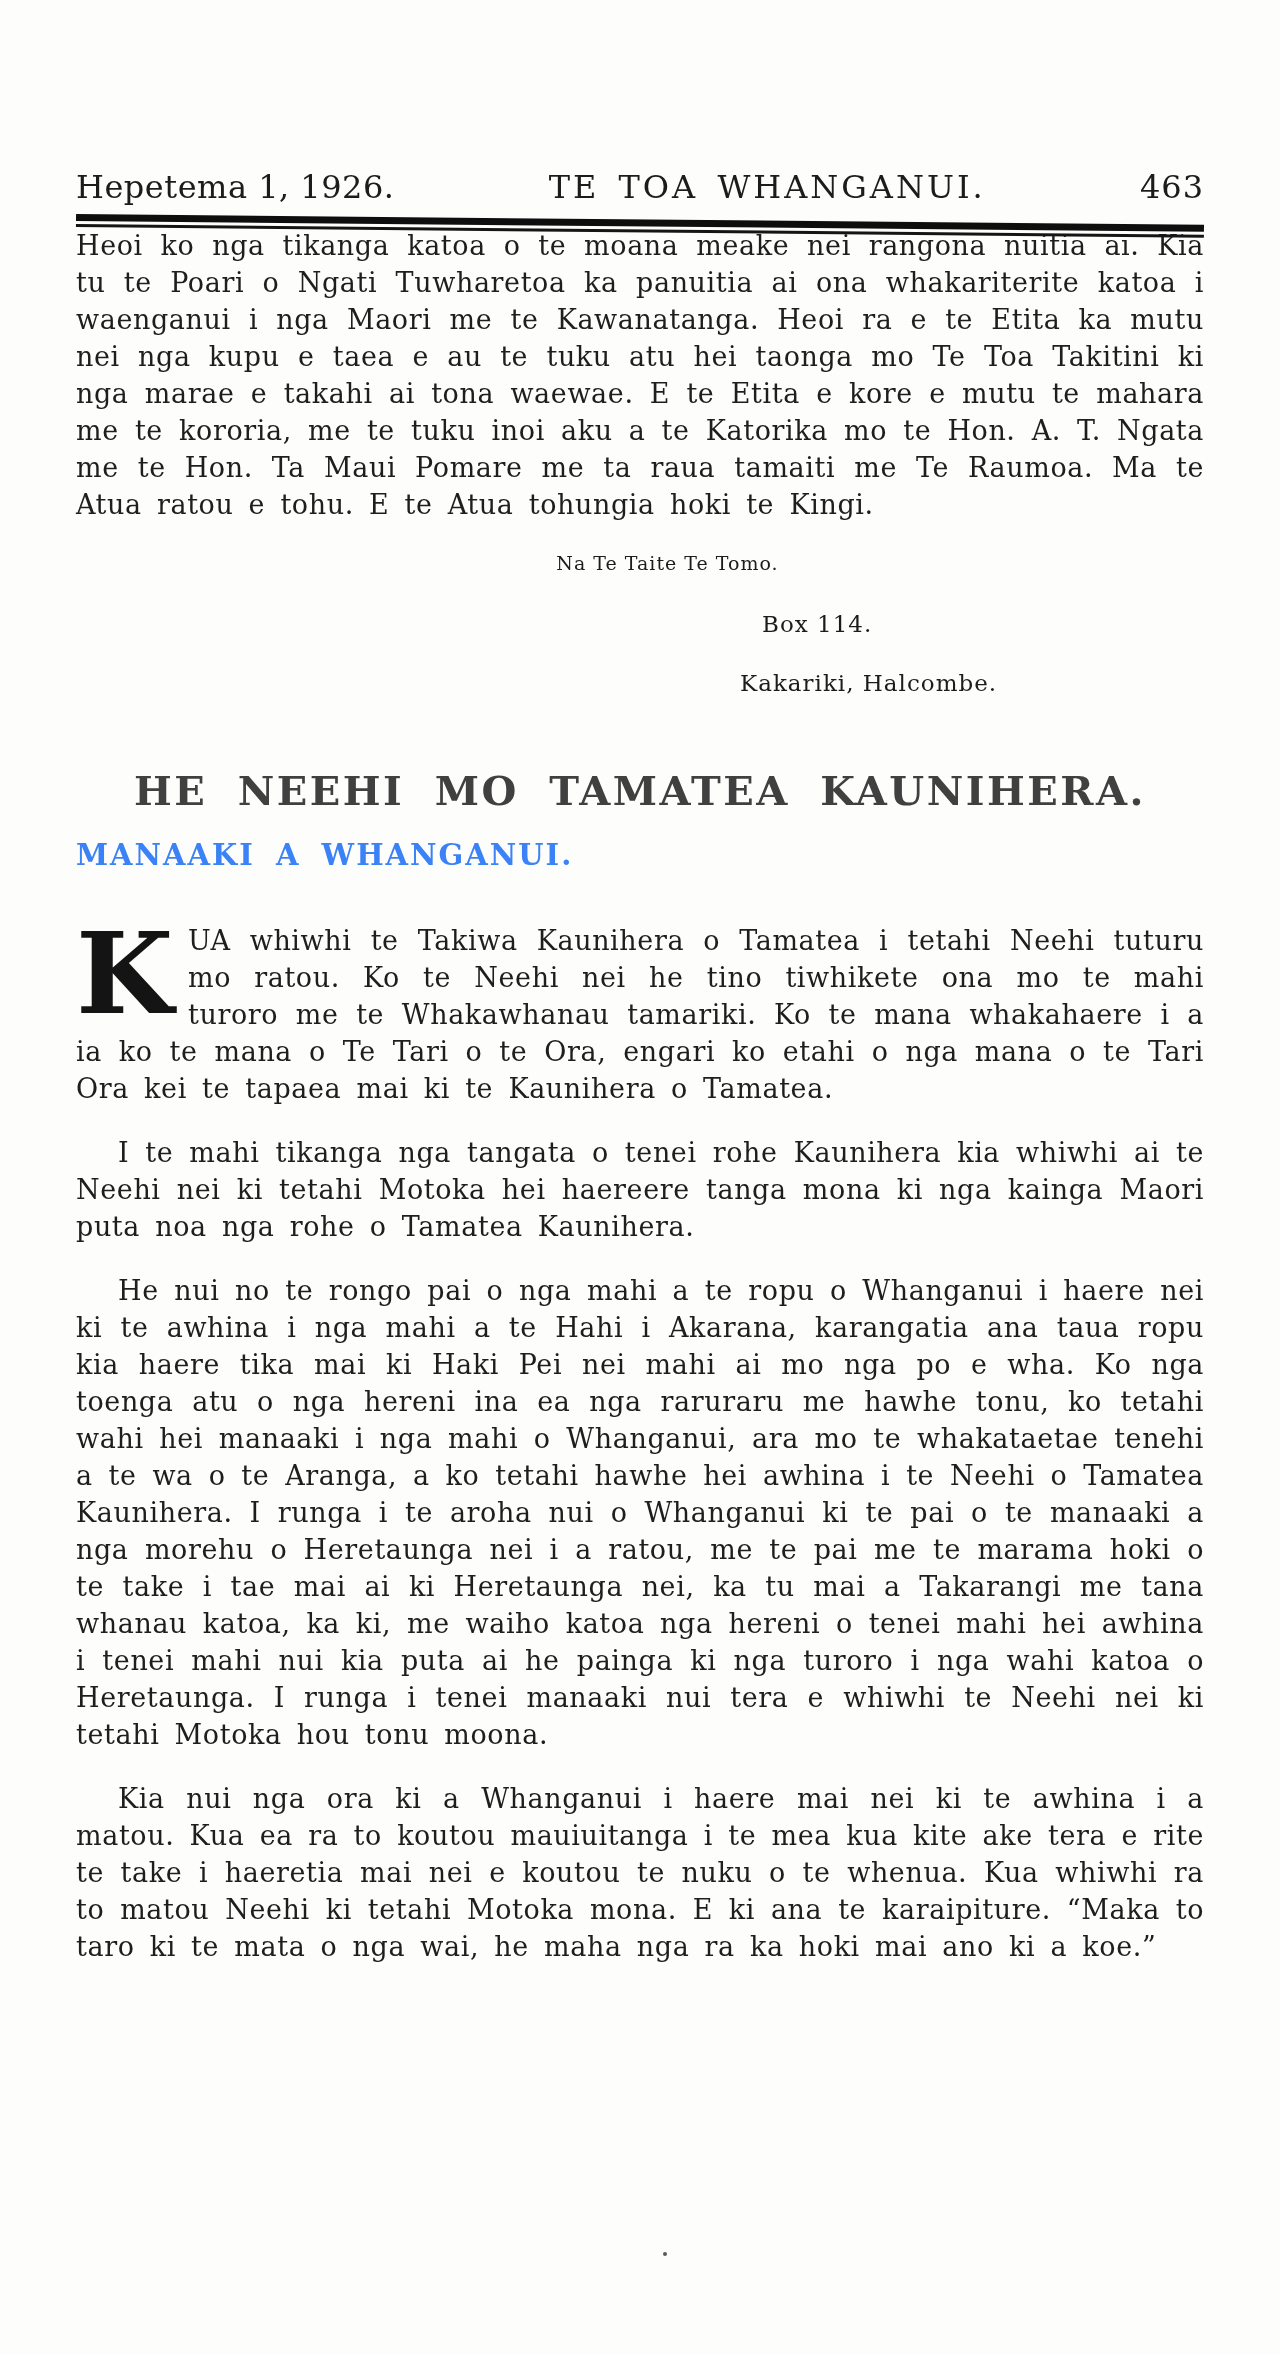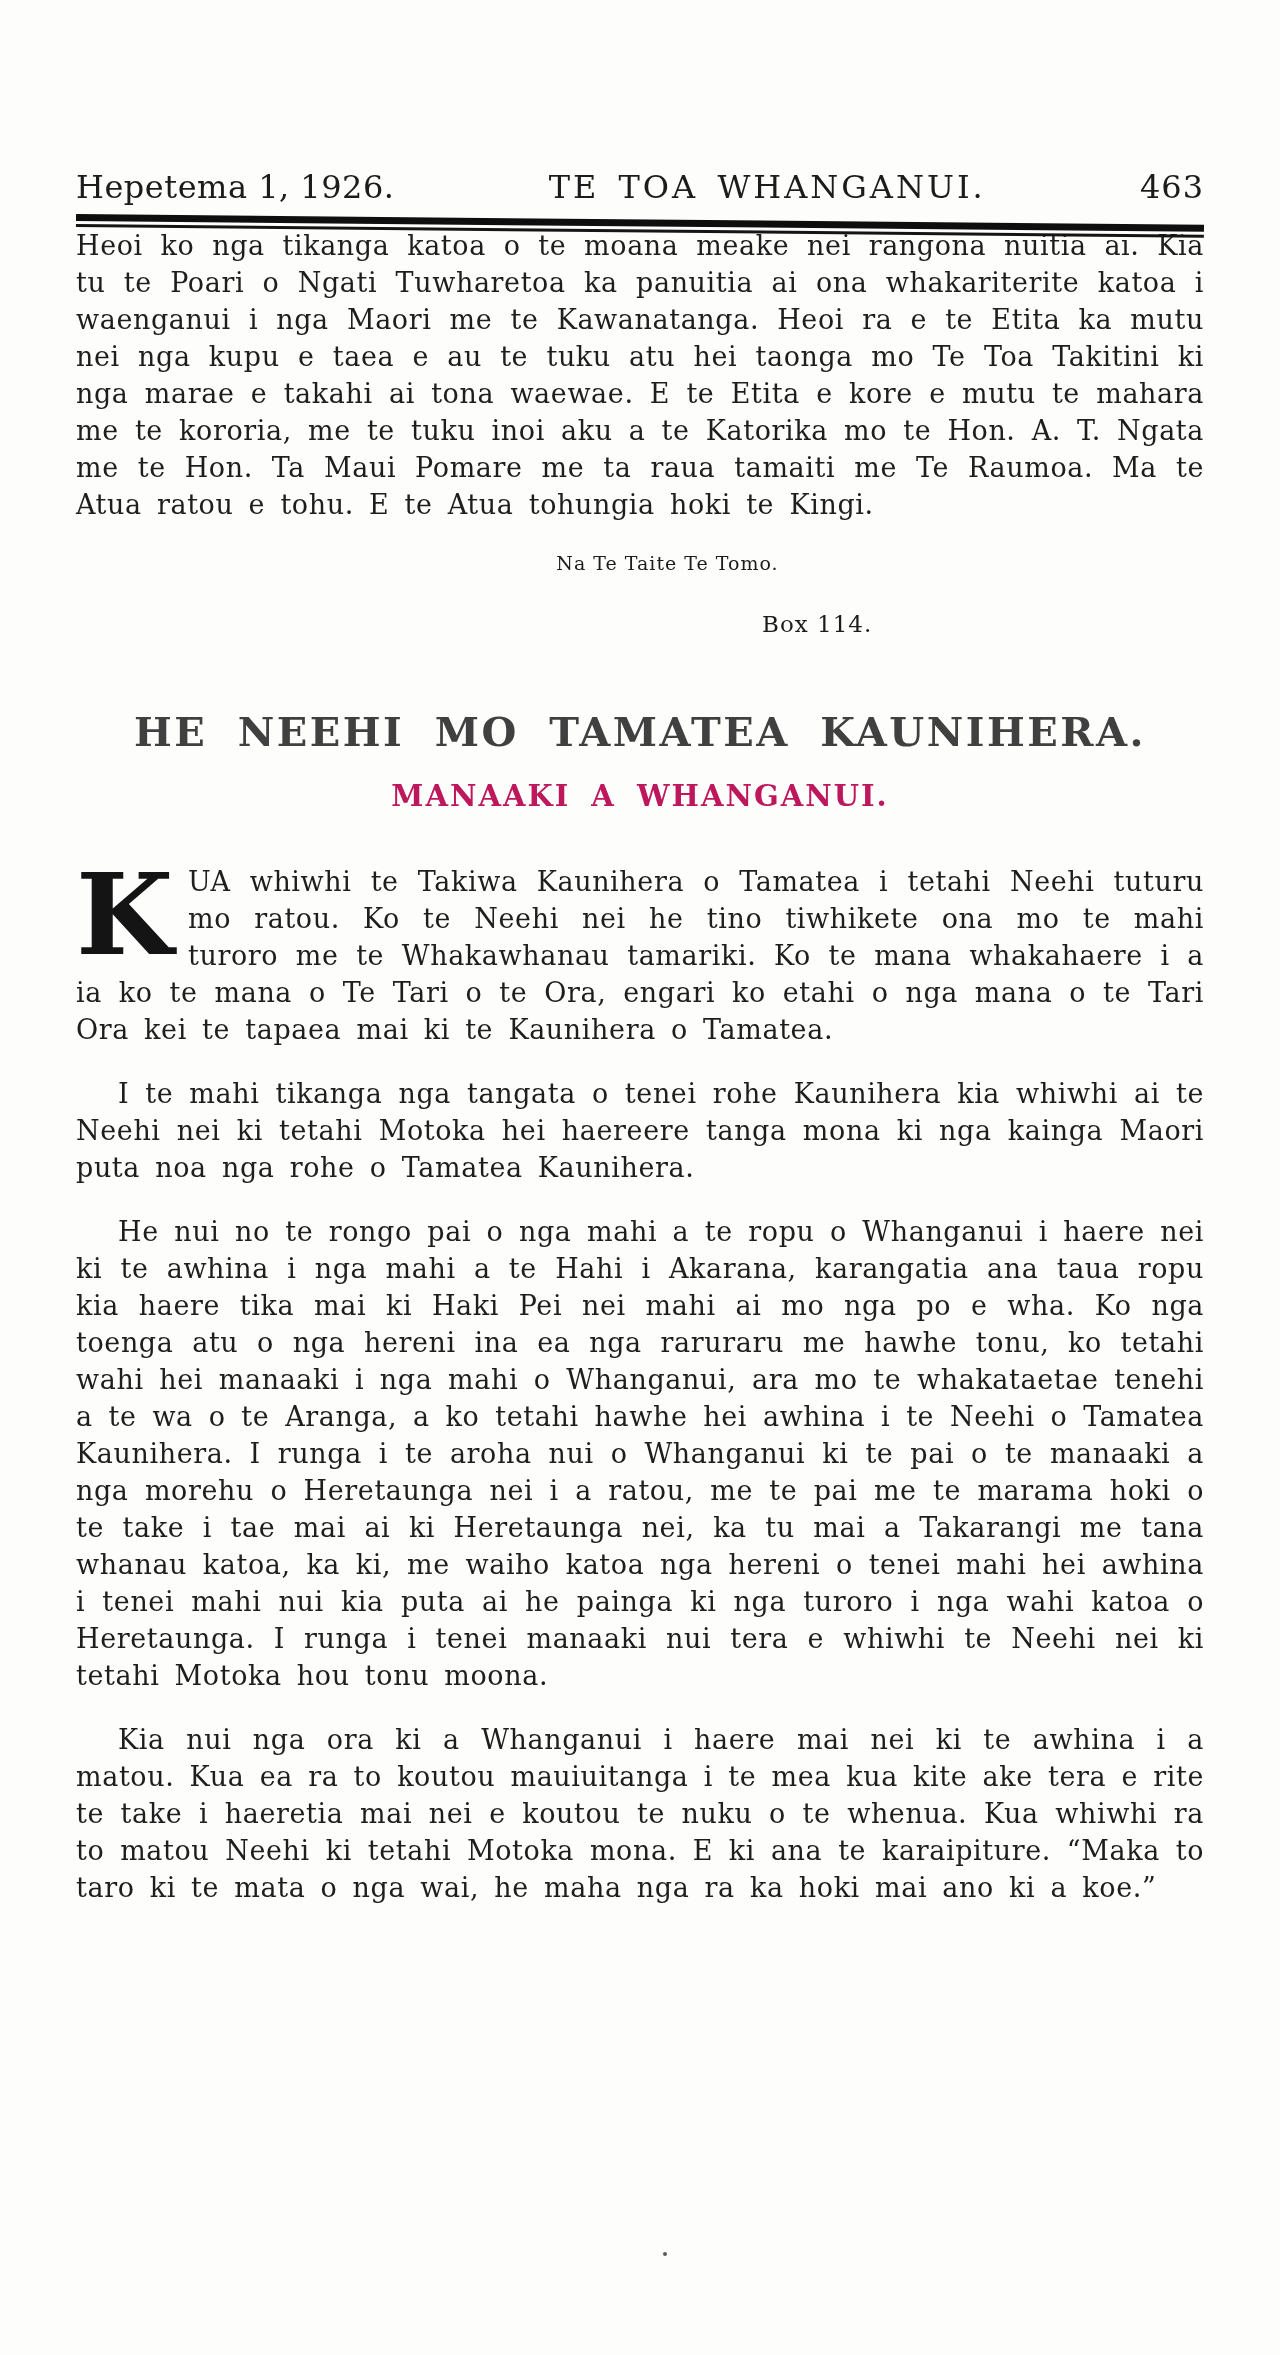--- a/index.html
+++ b/index.html
@@ -61,24 +61,23 @@
     text-align: center;
     letter-spacing: 2.5px;
     word-spacing: 14px;
     color: #404040;
   }
   .article-subtitle {
     margin: 24px 0 0 0;
     font-size: 29px;
     line-height: 34px;
     font-weight: bold;
-    text-align: center;
     letter-spacing: 2px;
     word-spacing: 9px;
-    color: #be185d;
+    color: #3b82f6;
   }
   .lead { margin-top: 50px; }
   .dropcap {
     float: left;
     font-size: 112px;
     line-height: 96px;
     font-weight: bold;
     margin: 4px 14px 0 0;
     color: #141414;
   }
@@ -102,20 +101,21 @@
     <span class="masthead">TE TOA WHANGANUI.</span>
     <span class="pageno">463</span>
   </div>
 
   <div class="rule"></div>
 
   <section>
     <p class="body-text letter-body">Heoi ko nga tikanga katoa o te moana meake nei rangona nuitia ai.  Kia tu te Poari o Ngati Tuwharetoa ka panuitia ai ona whakariterite katoa i waenganui i nga Maori me te Kawanatanga. Heoi ra e te Etita ka mutu nei nga kupu e taea e au te tuku atu hei taonga mo Te Toa Takitini ki nga marae e takahi ai tona waewae.  E te Etita e kore e mutu te mahara me te kororia, me te tuku inoi aku a te Katorika mo te Hon. A. T. Ngata me te Hon. Ta Maui Pomare me ta raua tamaiti me Te Raumoa.  Ma te Atua ratou e tohu.  E te Atua tohungia hoki te Kingi.</p>
     <p class="sig">Na Te Taite Te Tomo.</p>
     <p class="addr addr1">Box 114.</p>
+    <p class="addr addr2">Kakariki, Halcombe.</p>
   </section>
 
   <section>
     <h1 class="article-title">HE NEEHI MO TAMATEA KAUNIHERA.</h1>
     <h2 class="article-subtitle">MANAAKI A WHANGANUI.</h2>
 
     <p class="body-text lead"><span class="dropcap">K</span><span>UA whiwhi te Takiwa Kaunihera o Tamatea i tetahi Neehi tuturu mo ratou.  Ko te Neehi nei he tino tiwhikete ona mo te mahi turoro me te Whakawhanau tamariki.  Ko te mana whakahaere i a ia ko te mana o Te Tari o te Ora, engari ko etahi o nga mana o te Tari Ora kei te tapaea mai ki te Kaunihera o Tamatea.</span></p>
 
     <p class="body-text indent">I te mahi tikanga nga tangata o tenei rohe Kaunihera kia whiwhi ai te Neehi nei ki tetahi Motoka hei haereere tanga mona ki nga kainga Maori puta noa nga rohe o Tamatea Kaunihera.</p>
     <p class="body-text indent">He nui no te rongo pai o nga mahi a te ropu o Whanganui i haere nei ki te awhina i nga mahi a te Hahi i Akarana, karangatia ana taua ropu kia haere tika mai ki Haki Pei nei mahi ai mo nga po e wha.  Ko nga toenga atu o nga hereni ina ea nga raruraru me hawhe tonu, ko tetahi wahi hei manaaki i nga mahi o Whanganui, ara mo te whakataetae tenehi a te wa o te Aranga, a ko tetahi hawhe hei awhina i te Neehi o Tamatea Kaunihera.  I runga i te aroha nui o Whanganui ki te pai o te manaaki a nga morehu o Heretaunga nei i a ratou, me te pai me te marama hoki o te take i tae mai ai ki Heretaunga nei, ka tu mai a Takarangi me tana whanau katoa, ka ki, me waiho katoa nga hereni o tenei mahi hei awhina i tenei mahi nui kia puta ai he painga ki nga turoro i nga wahi katoa o Heretaunga.  I runga i tenei manaaki nui tera e whiwhi te Neehi nei ki tetahi Motoka hou tonu moona.</p>

